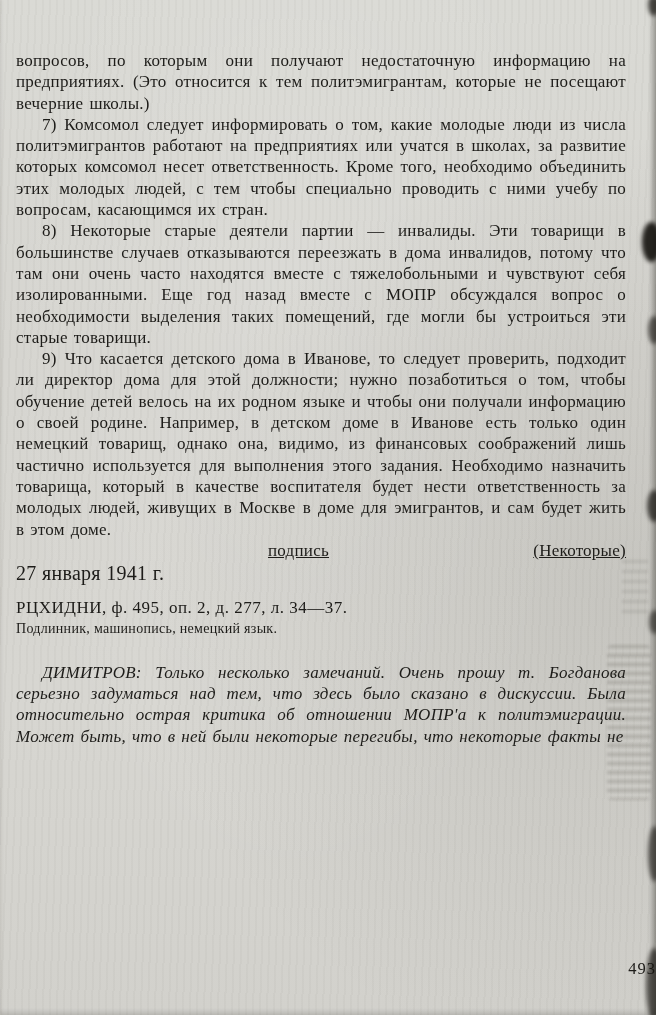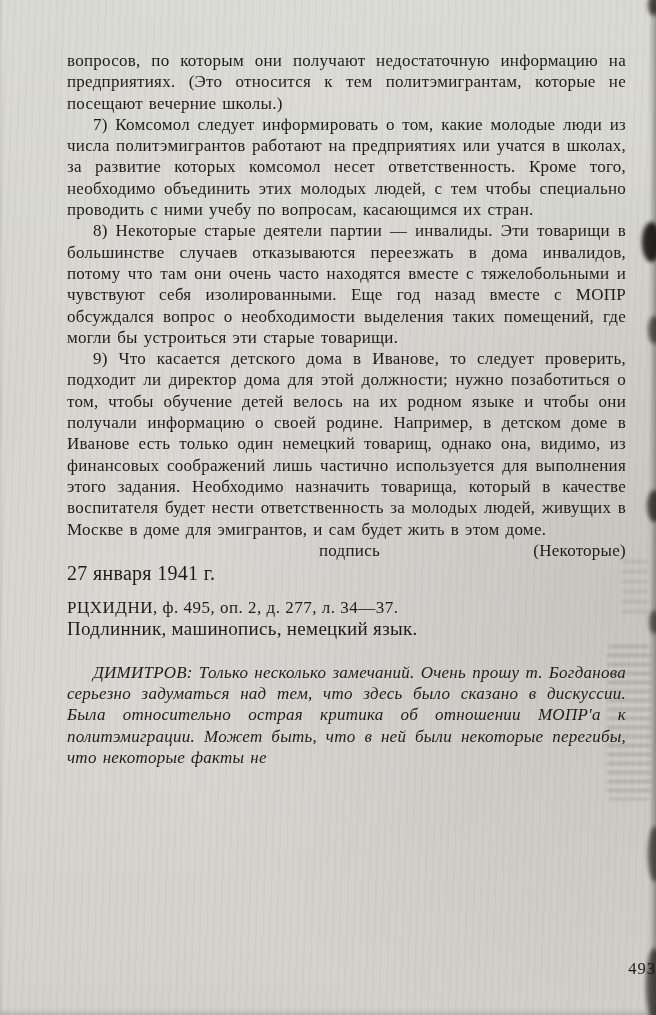--- a/index.html
+++ b/index.html
@@ -19,53 +19,53 @@
       linear-gradient(180deg, #dadad5 0%, #d6d5d0 35%, #d7d6d1 70%, #d2d1cc 100%);
   }
   .paper-grain {
     position: absolute; inset: 0; pointer-events: none;
     background:
       repeating-linear-gradient(92deg, rgba(120,118,110,0.05) 0 2px, rgba(0,0,0,0) 2px 7px),
       radial-gradient(ellipse at 100% 60%, rgba(70,68,60,0.12), rgba(0,0,0,0) 55%);
   }
   .content {
     position: relative;
-    padding: 50px 30px 0 30px;
-    margin-left: 37px;
+    padding: 50px 30px 0 16px;
   }
   .para {
     font-size: 17px;
     line-height: 21.3px;
     text-align: justify;
     text-indent: 26px;
     letter-spacing: 0.25px;
     word-spacing: 1.5px;
   }
   .para.no-indent { text-indent: 0; }
   .sig-row {
     display: flex;
     justify-content: space-between;
     padding-left: 252px;
     font-size: 17px;
     line-height: 22px;
     letter-spacing: 0.25px;
+    text-decoration: underline;
   }
   .date-line {
     font-size: 20px;
     line-height: 22px;
     letter-spacing: 0.3px;
   }
   .archive-ref {
     margin-top: 13px;
     font-size: 17px;
     line-height: 21.5px;
     letter-spacing: 0.5px;
   }
   .archive-desc {
-    font-size: 19px;
+    font-size: 14px;
     line-height: 21.5px;
     letter-spacing: 0.3px;
   }
   .heading {
     margin-top: 42px;
     text-align: center;
     font-weight: bold;
     font-size: 17.5px;
     line-height: 22px;
     letter-spacing: 0.4px;

